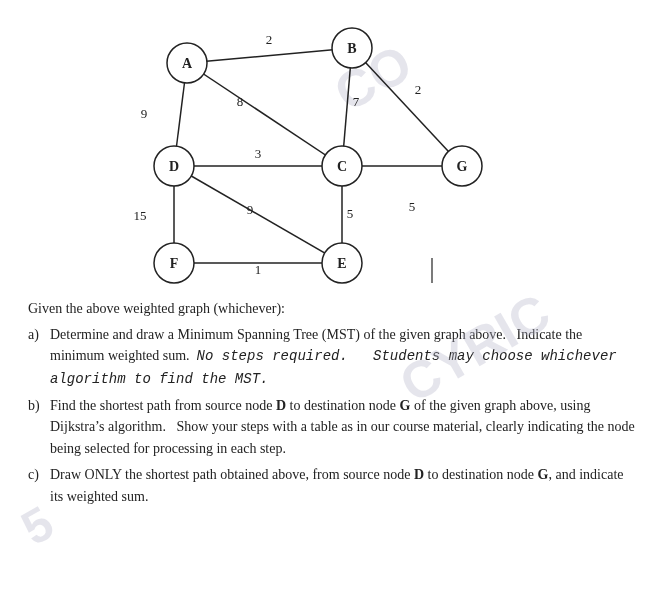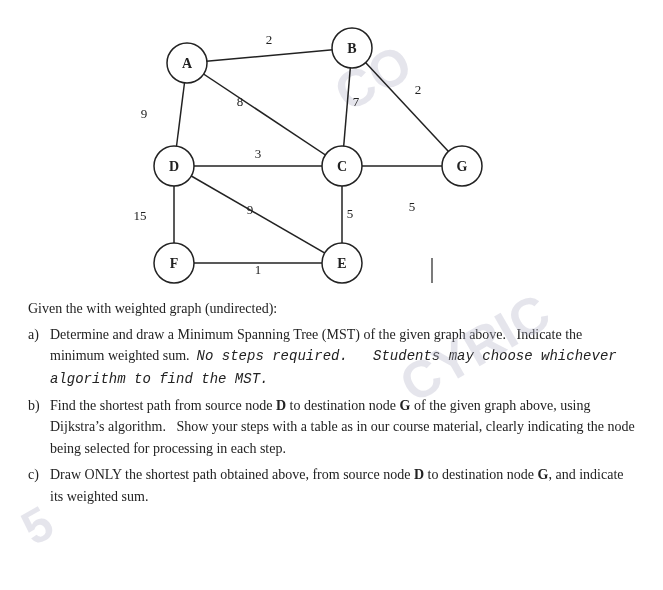--- a/index.html
+++ b/index.html
@@ -124,21 +124,21 @@
       <text x="52" y="250" font-size="14" font-family="Times New Roman, serif" fill="#222" text-anchor="middle" font-weight="bold">F</text>
 
       <circle cx="340" cy="148" r="20" fill="white" stroke="#222" stroke-width="1.5"></circle>
       <text x="340" y="153" font-size="14" font-family="Times New Roman, serif" fill="#222" text-anchor="middle" font-weight="bold">G</text>
 
       <line x1="310" y1="240" x2="310" y2="265" stroke="#222" stroke-width="1.2"></line>
     </svg>
   </div>
 
   <div class="text-section">
-    <p>Given the with weighted graph (undirected):</p>
+    <p>Given the above weighted graph (whichever):</p>
 
     <div class="list-item">
       <span class="list-label">a)</span>
       <span class="list-content">
         Determine and draw a Minimum Spanning Tree (MST) of the given graph above. &nbsp; Indicate the minimum weighted sum. &nbsp;<span class="italic">No steps required. &nbsp; Students may choose whichever algorithm to find the MST.</span>
       </span>
     </div>
 
     <div class="list-item">
       <span class="list-label">b)</span>

